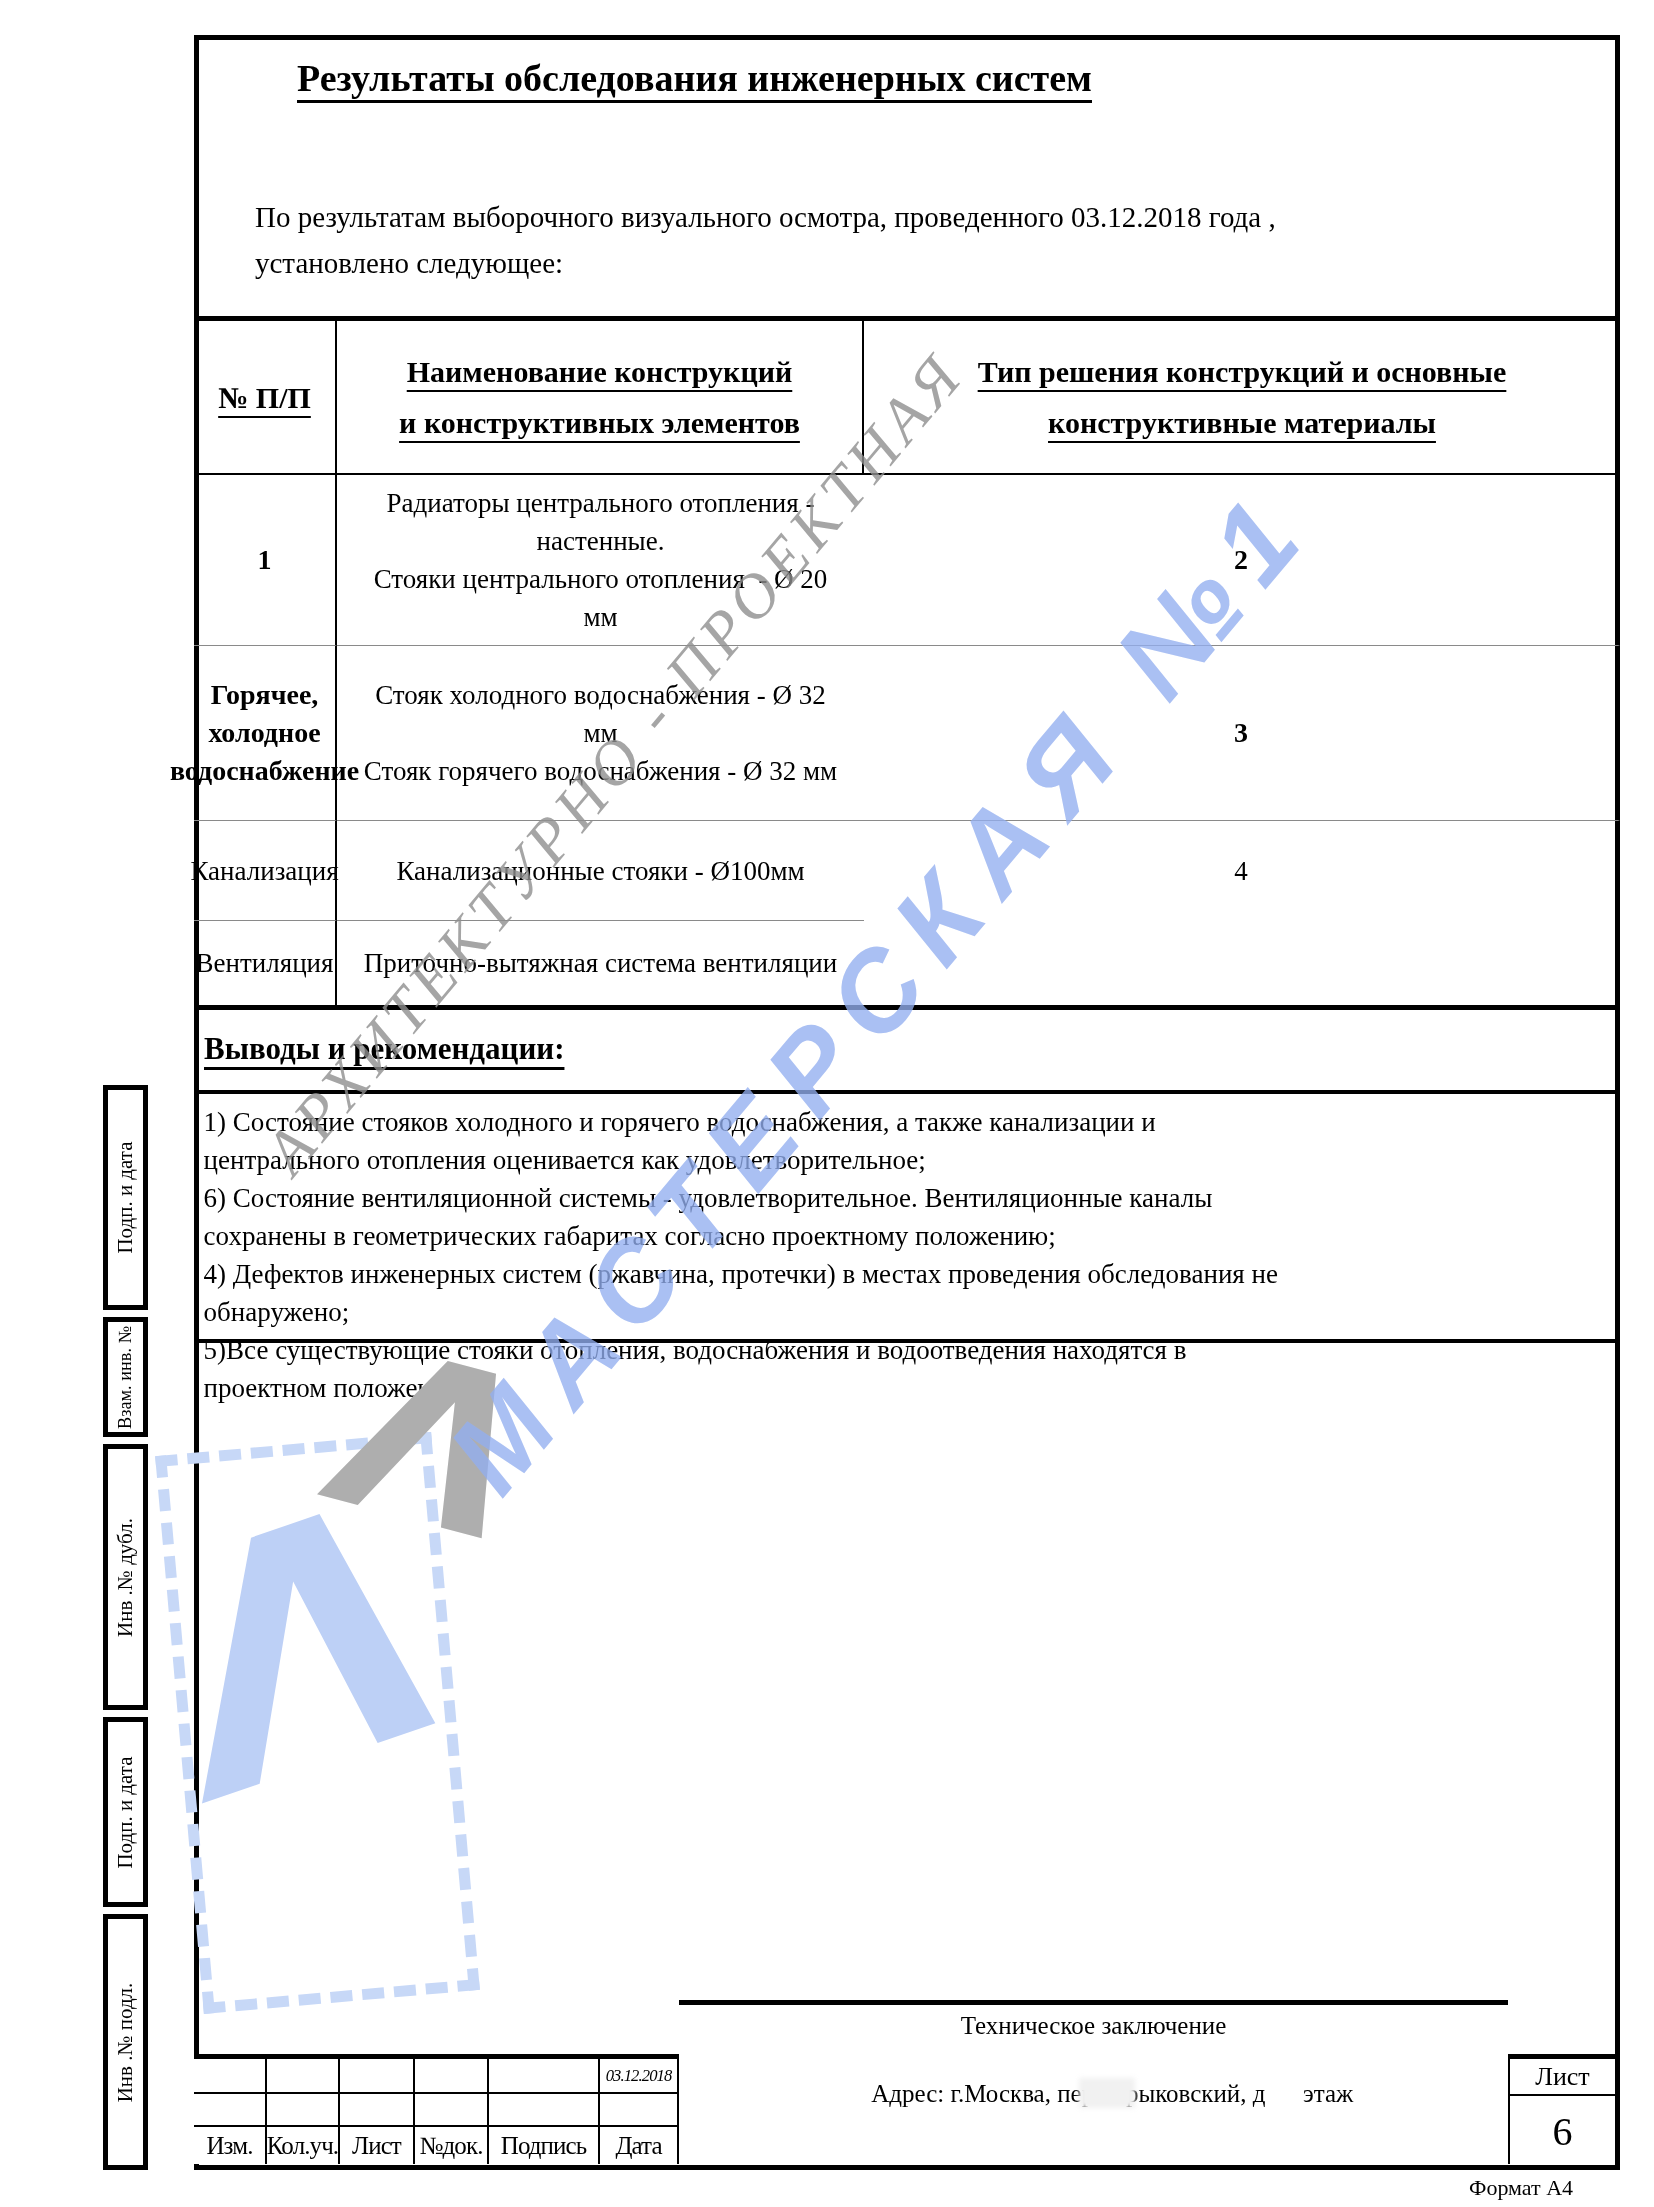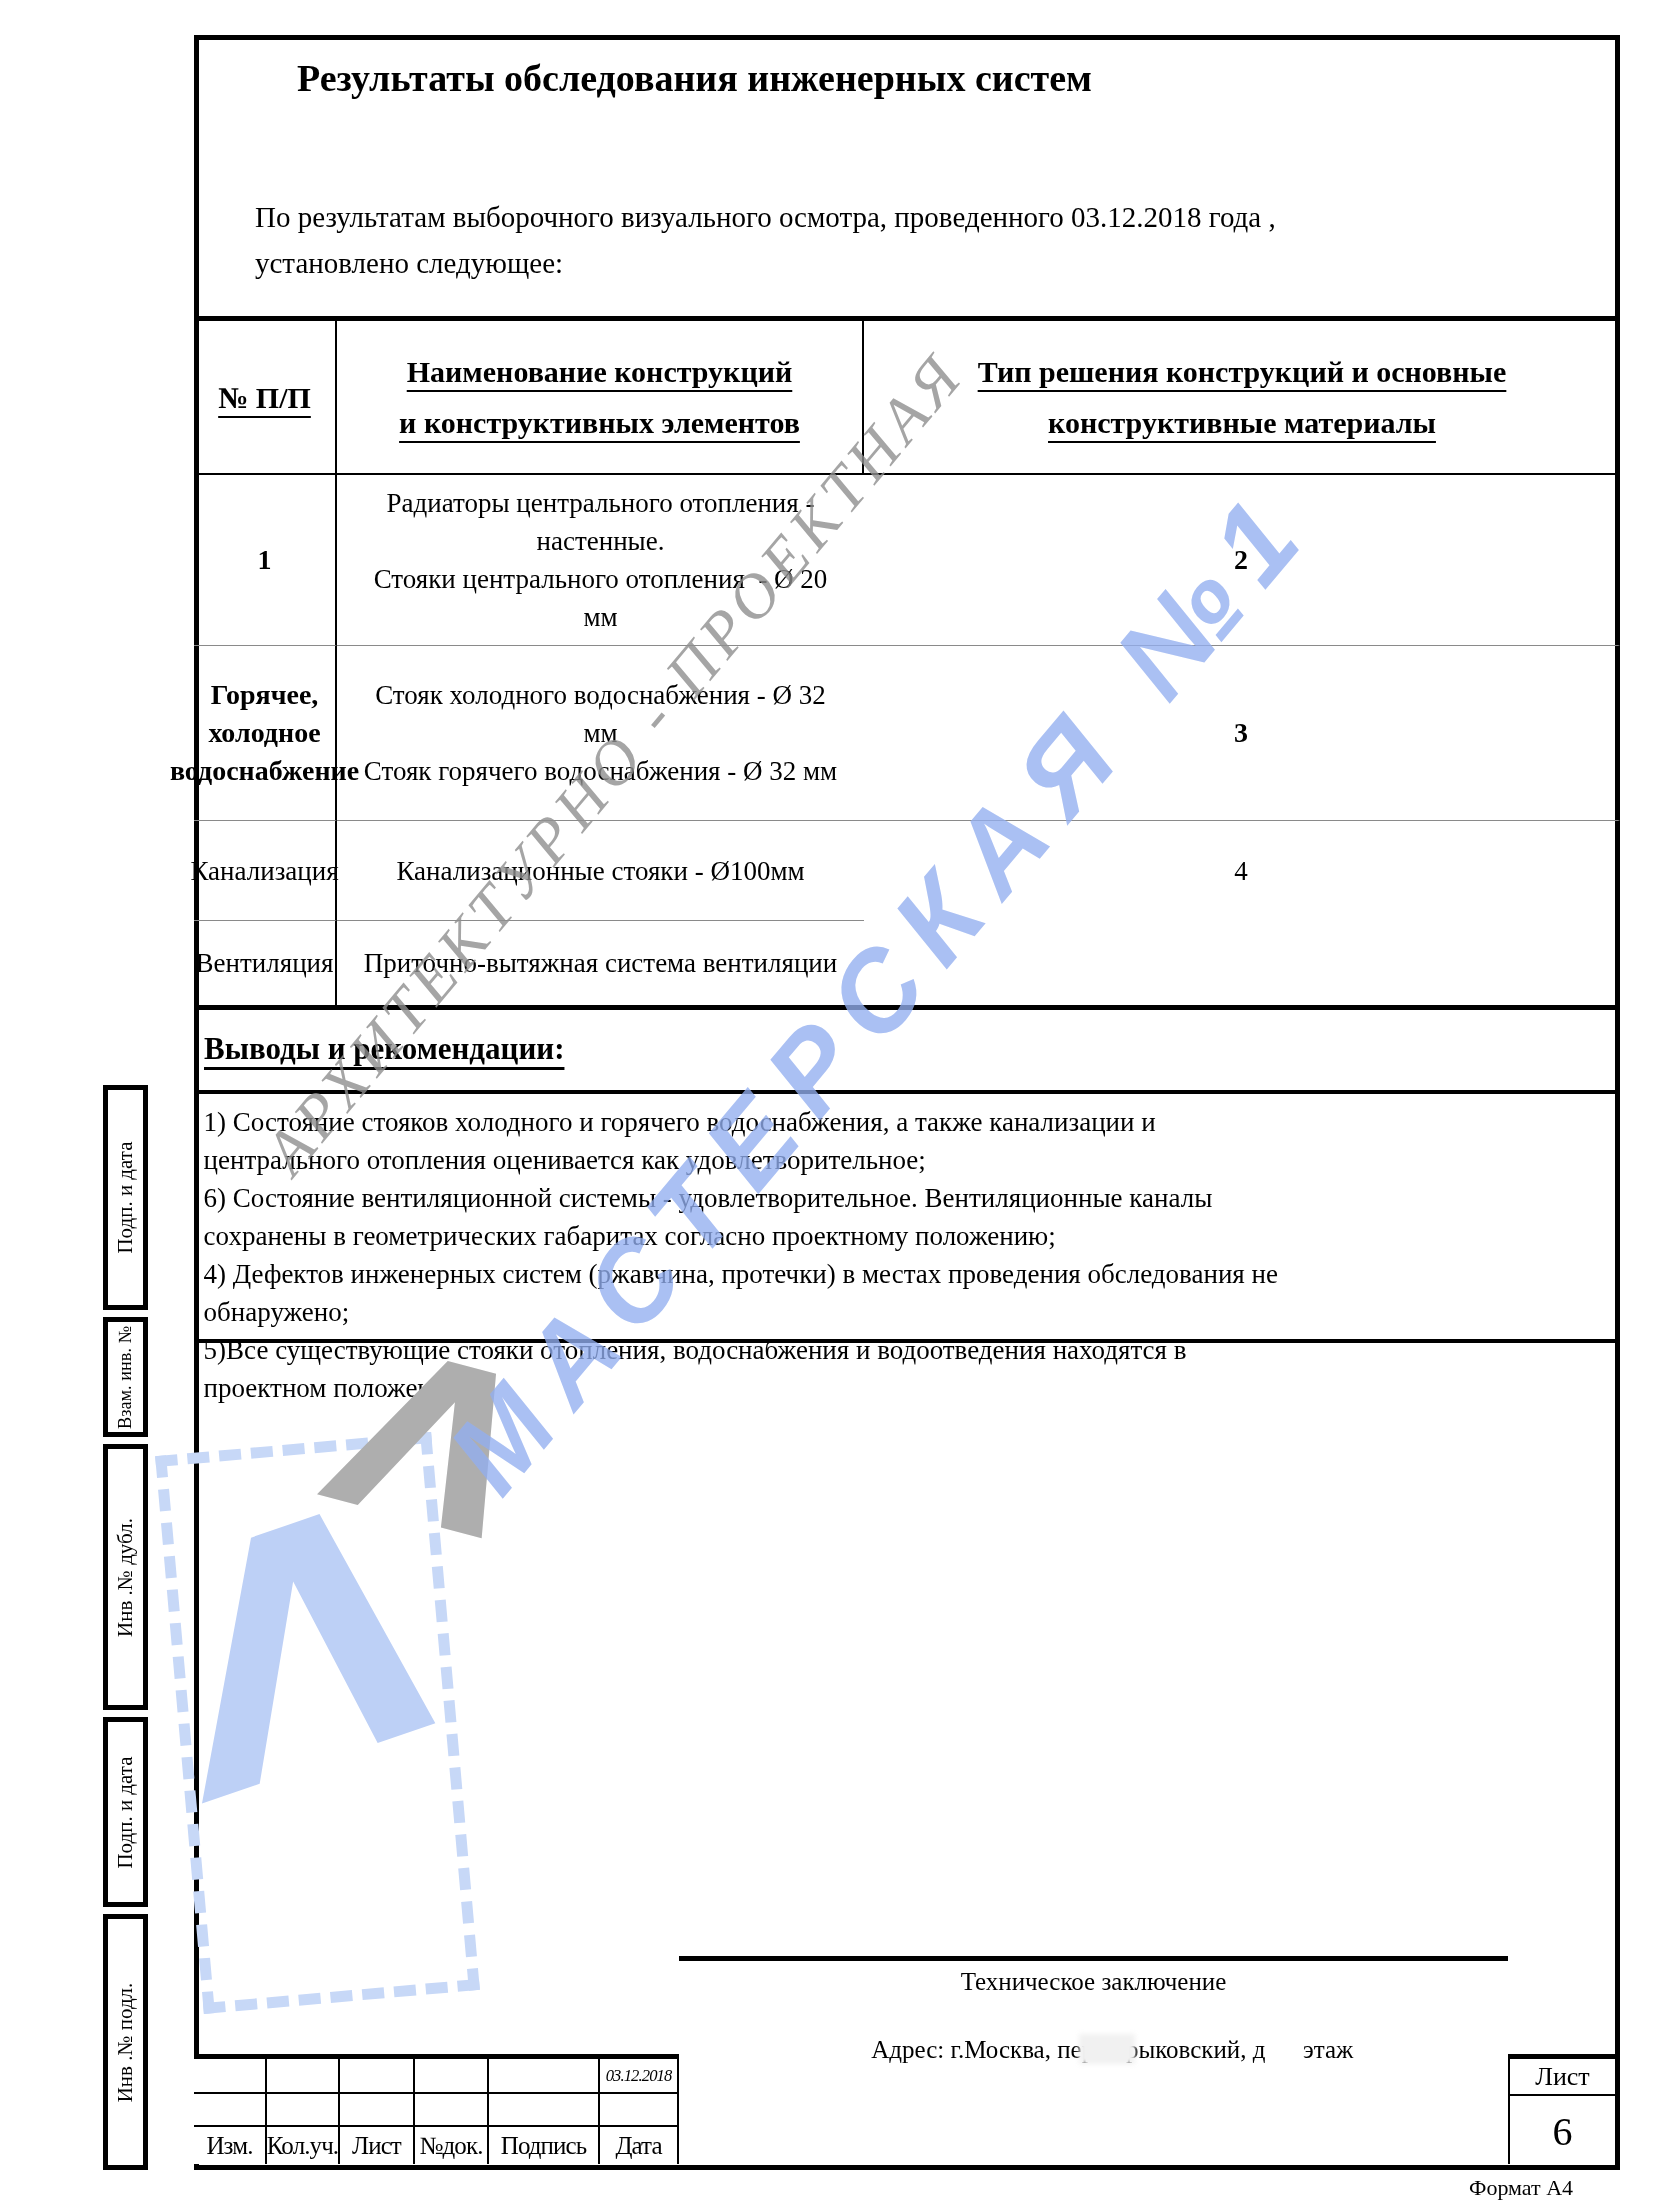--- a/index.html
+++ b/index.html
@@ -12,21 +12,21 @@
   .frame {
     position:absolute; left:194px; top:35px; width:1426px; height:2135px;
     border:5.2px solid #000; box-sizing:border-box;
   }
 
   
   .doc-title {
     position:absolute; left:210px; top:56px; width:969px; text-align:center;
     font-size:38px; font-weight:bold;
   }
-  .doc-title span { text-decoration-thickness:2.6px; text-underline-offset:8.7px; }
+  .doc-title span { text-decoration:underline; text-decoration-thickness:2.6px; text-underline-offset:8.7px; }
   .intro {
     position:absolute; left:255px; top:194px; width:1293px;
     font-size:29px; line-height:46px; white-space:pre-line;
   }
 
   
   .tbl {
     position:absolute; left:194px; top:316px; width:1426px; box-sizing:border-box;
     border-top:5.2px solid #000; border-bottom:5.2px solid #000;
     display:grid; grid-template-columns:143px 527px 1fr;
@@ -67,21 +67,21 @@
     position:absolute; left:194px; top:2054px; width:485px; height:110px; box-sizing:border-box;
     border-top:5.2px solid #000; border-right:2.6px solid #000; background:#fff;
     display:grid; grid-template-columns:73px 73px 75px 74px 111px 1fr; grid-template-rows:35px 33px 1fr;
   }
   .tb-left .c { border-right:2.6px solid #000; border-bottom:2.6px solid #000; box-sizing:border-box;
                 display:flex; align-items:center; justify-content:center; }
   .tb-left .c.last { border-right:none; }
   .tb-left .c.bot  { border-bottom:none; font-size:25px; letter-spacing:-0.9px; }
   .tb-left .date { font-size:16.6px; letter-spacing:-0.9px;font-style:italic; }
   .tb-mid {
-    position:absolute; left:679px; top:1956px; width:829px; height:110px; box-sizing:border-box;
+    position:absolute; left:679px; top:2000px; width:829px; height:110px; box-sizing:border-box;
     border-top:5.2px solid #000; text-align:center; font-size:25px; line-height:34px; padding-top:4.4px;
   }
   .tb-mid .addr { white-space:pre-wrap; position:relative; }
   .tb-sheet {
     position:absolute; left:1508px; top:2054px; width:107px; height:110px; box-sizing:border-box;
     border-top:5.2px solid #000; border-left:2.6px solid #000;
   }
   .tb-sheet .lab { height:37px; box-sizing:border-box; border-bottom:2.6px solid #000;
                    display:flex; align-items:center; justify-content:center; font-size:26px; }
   .tb-sheet .num { height:70px; display:flex; align-items:center; justify-content:center; font-size:40px; }

